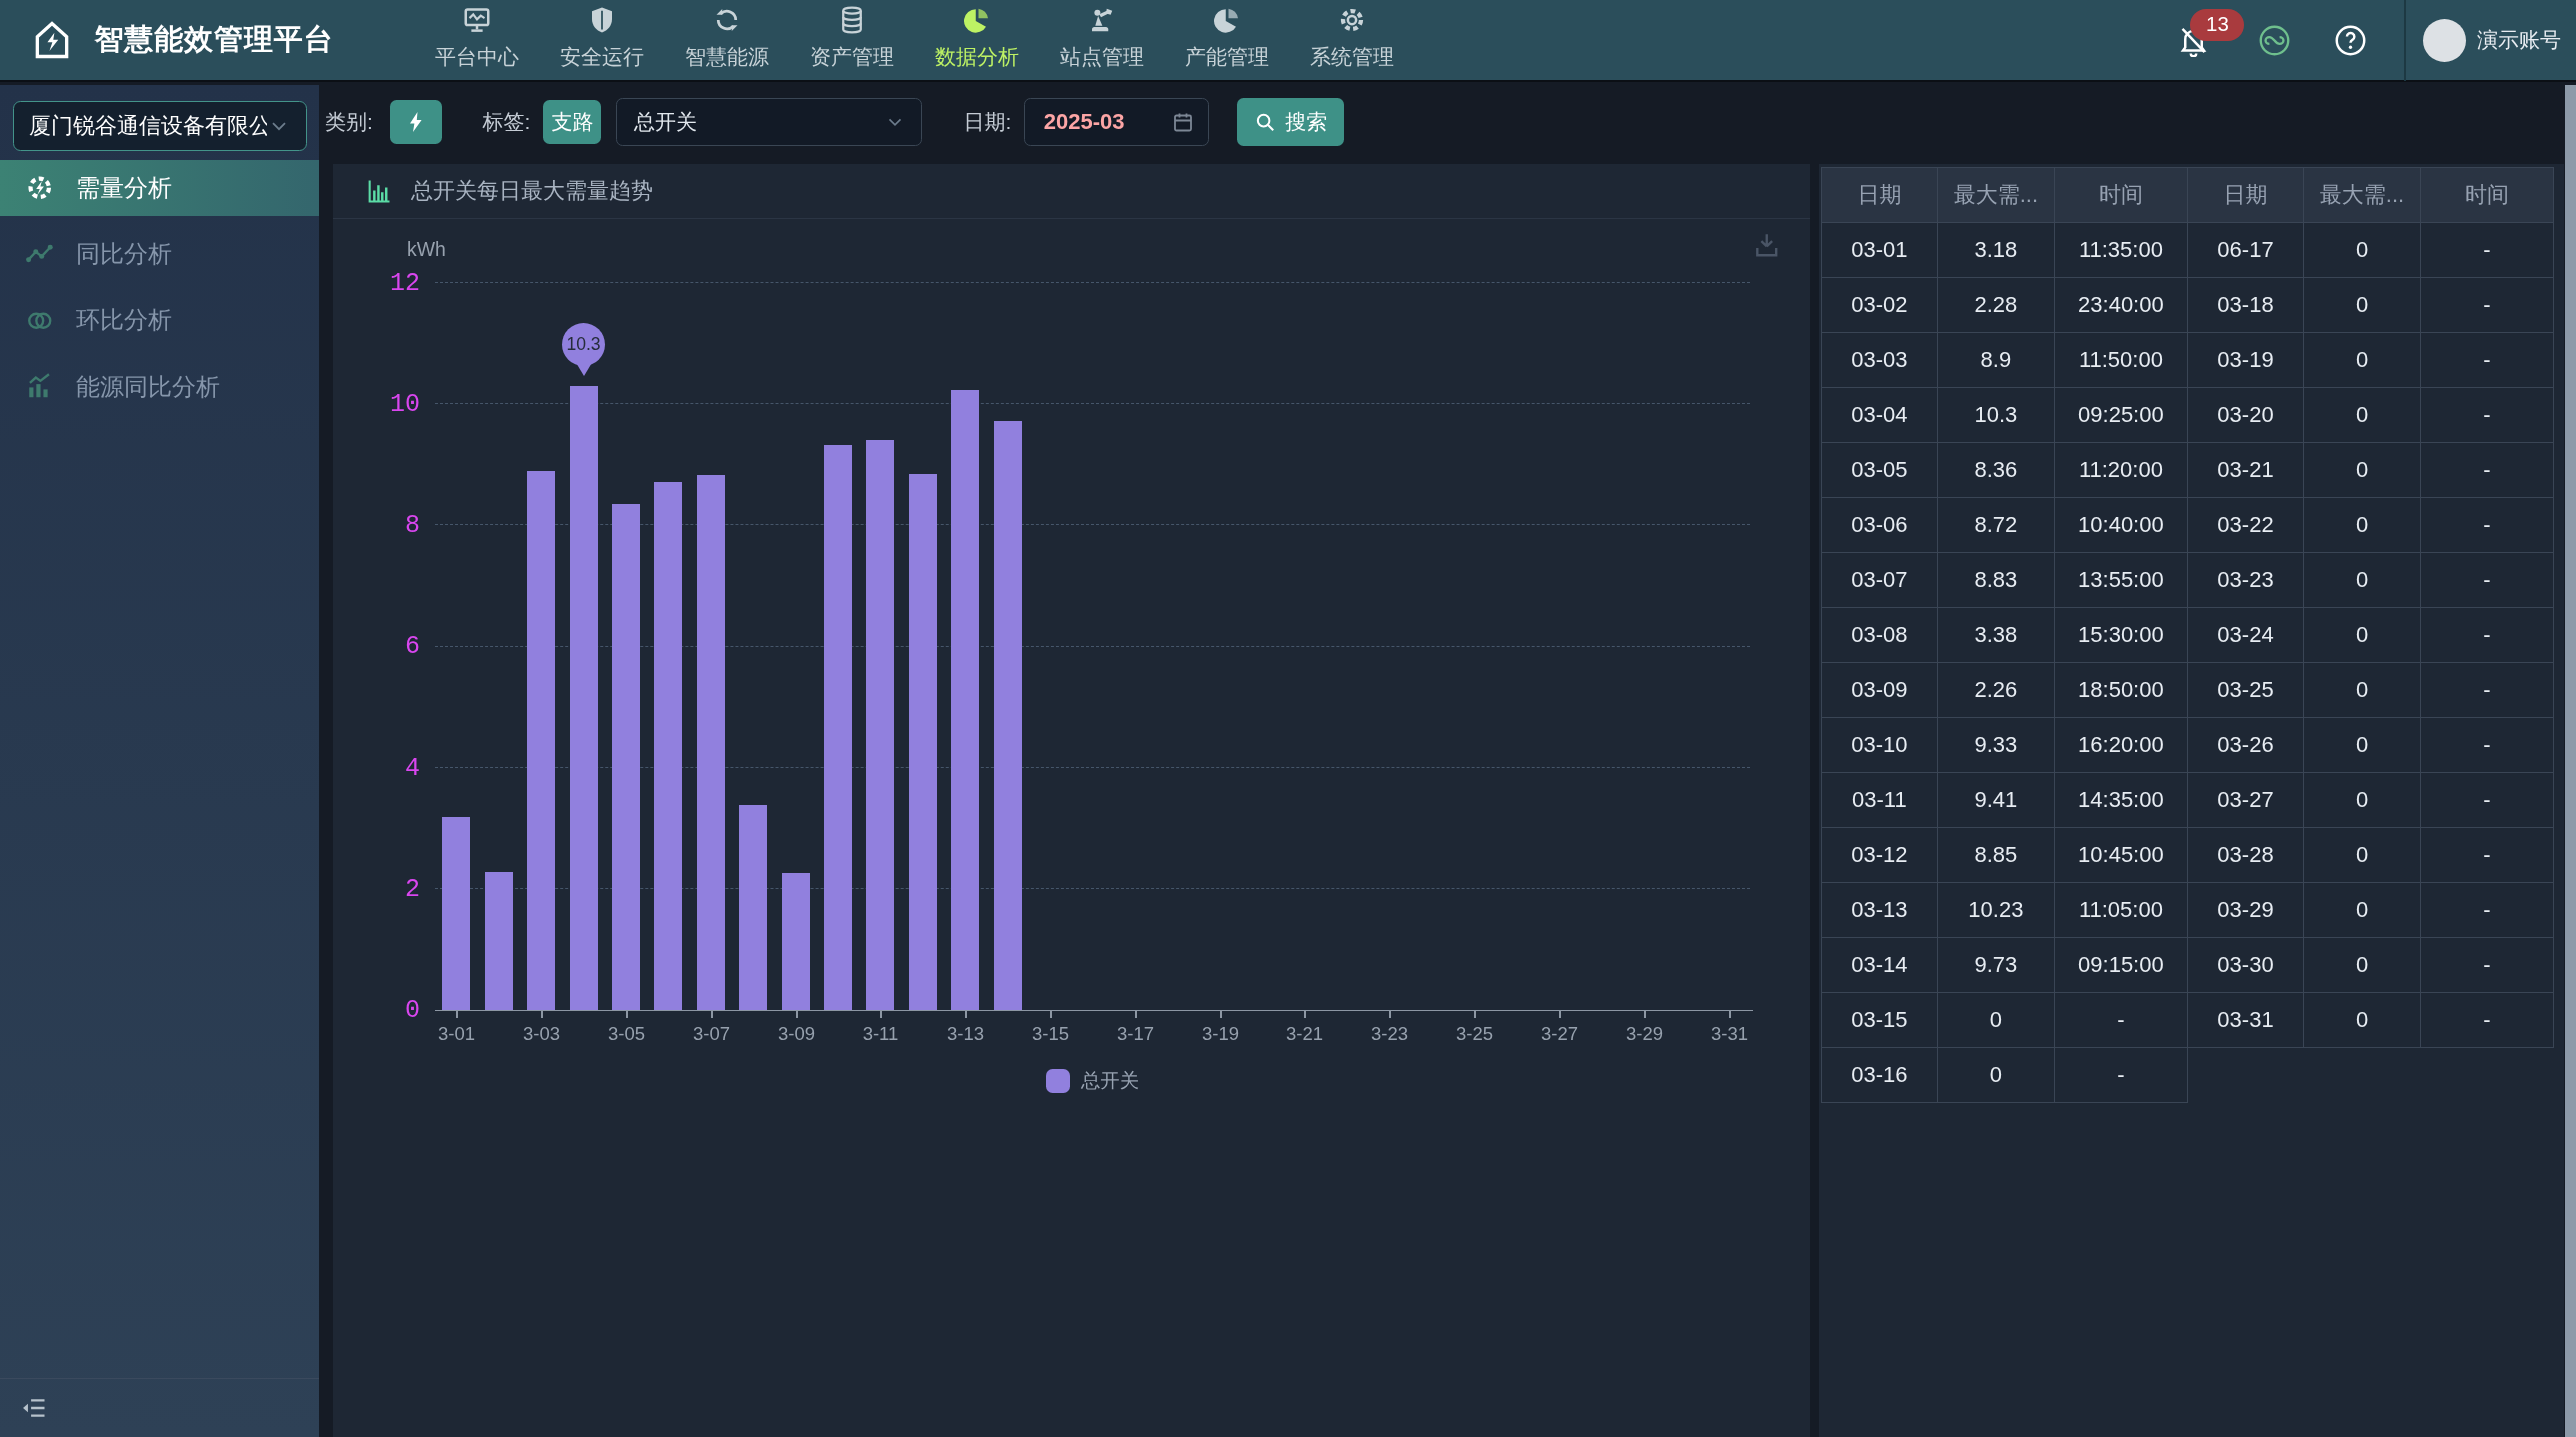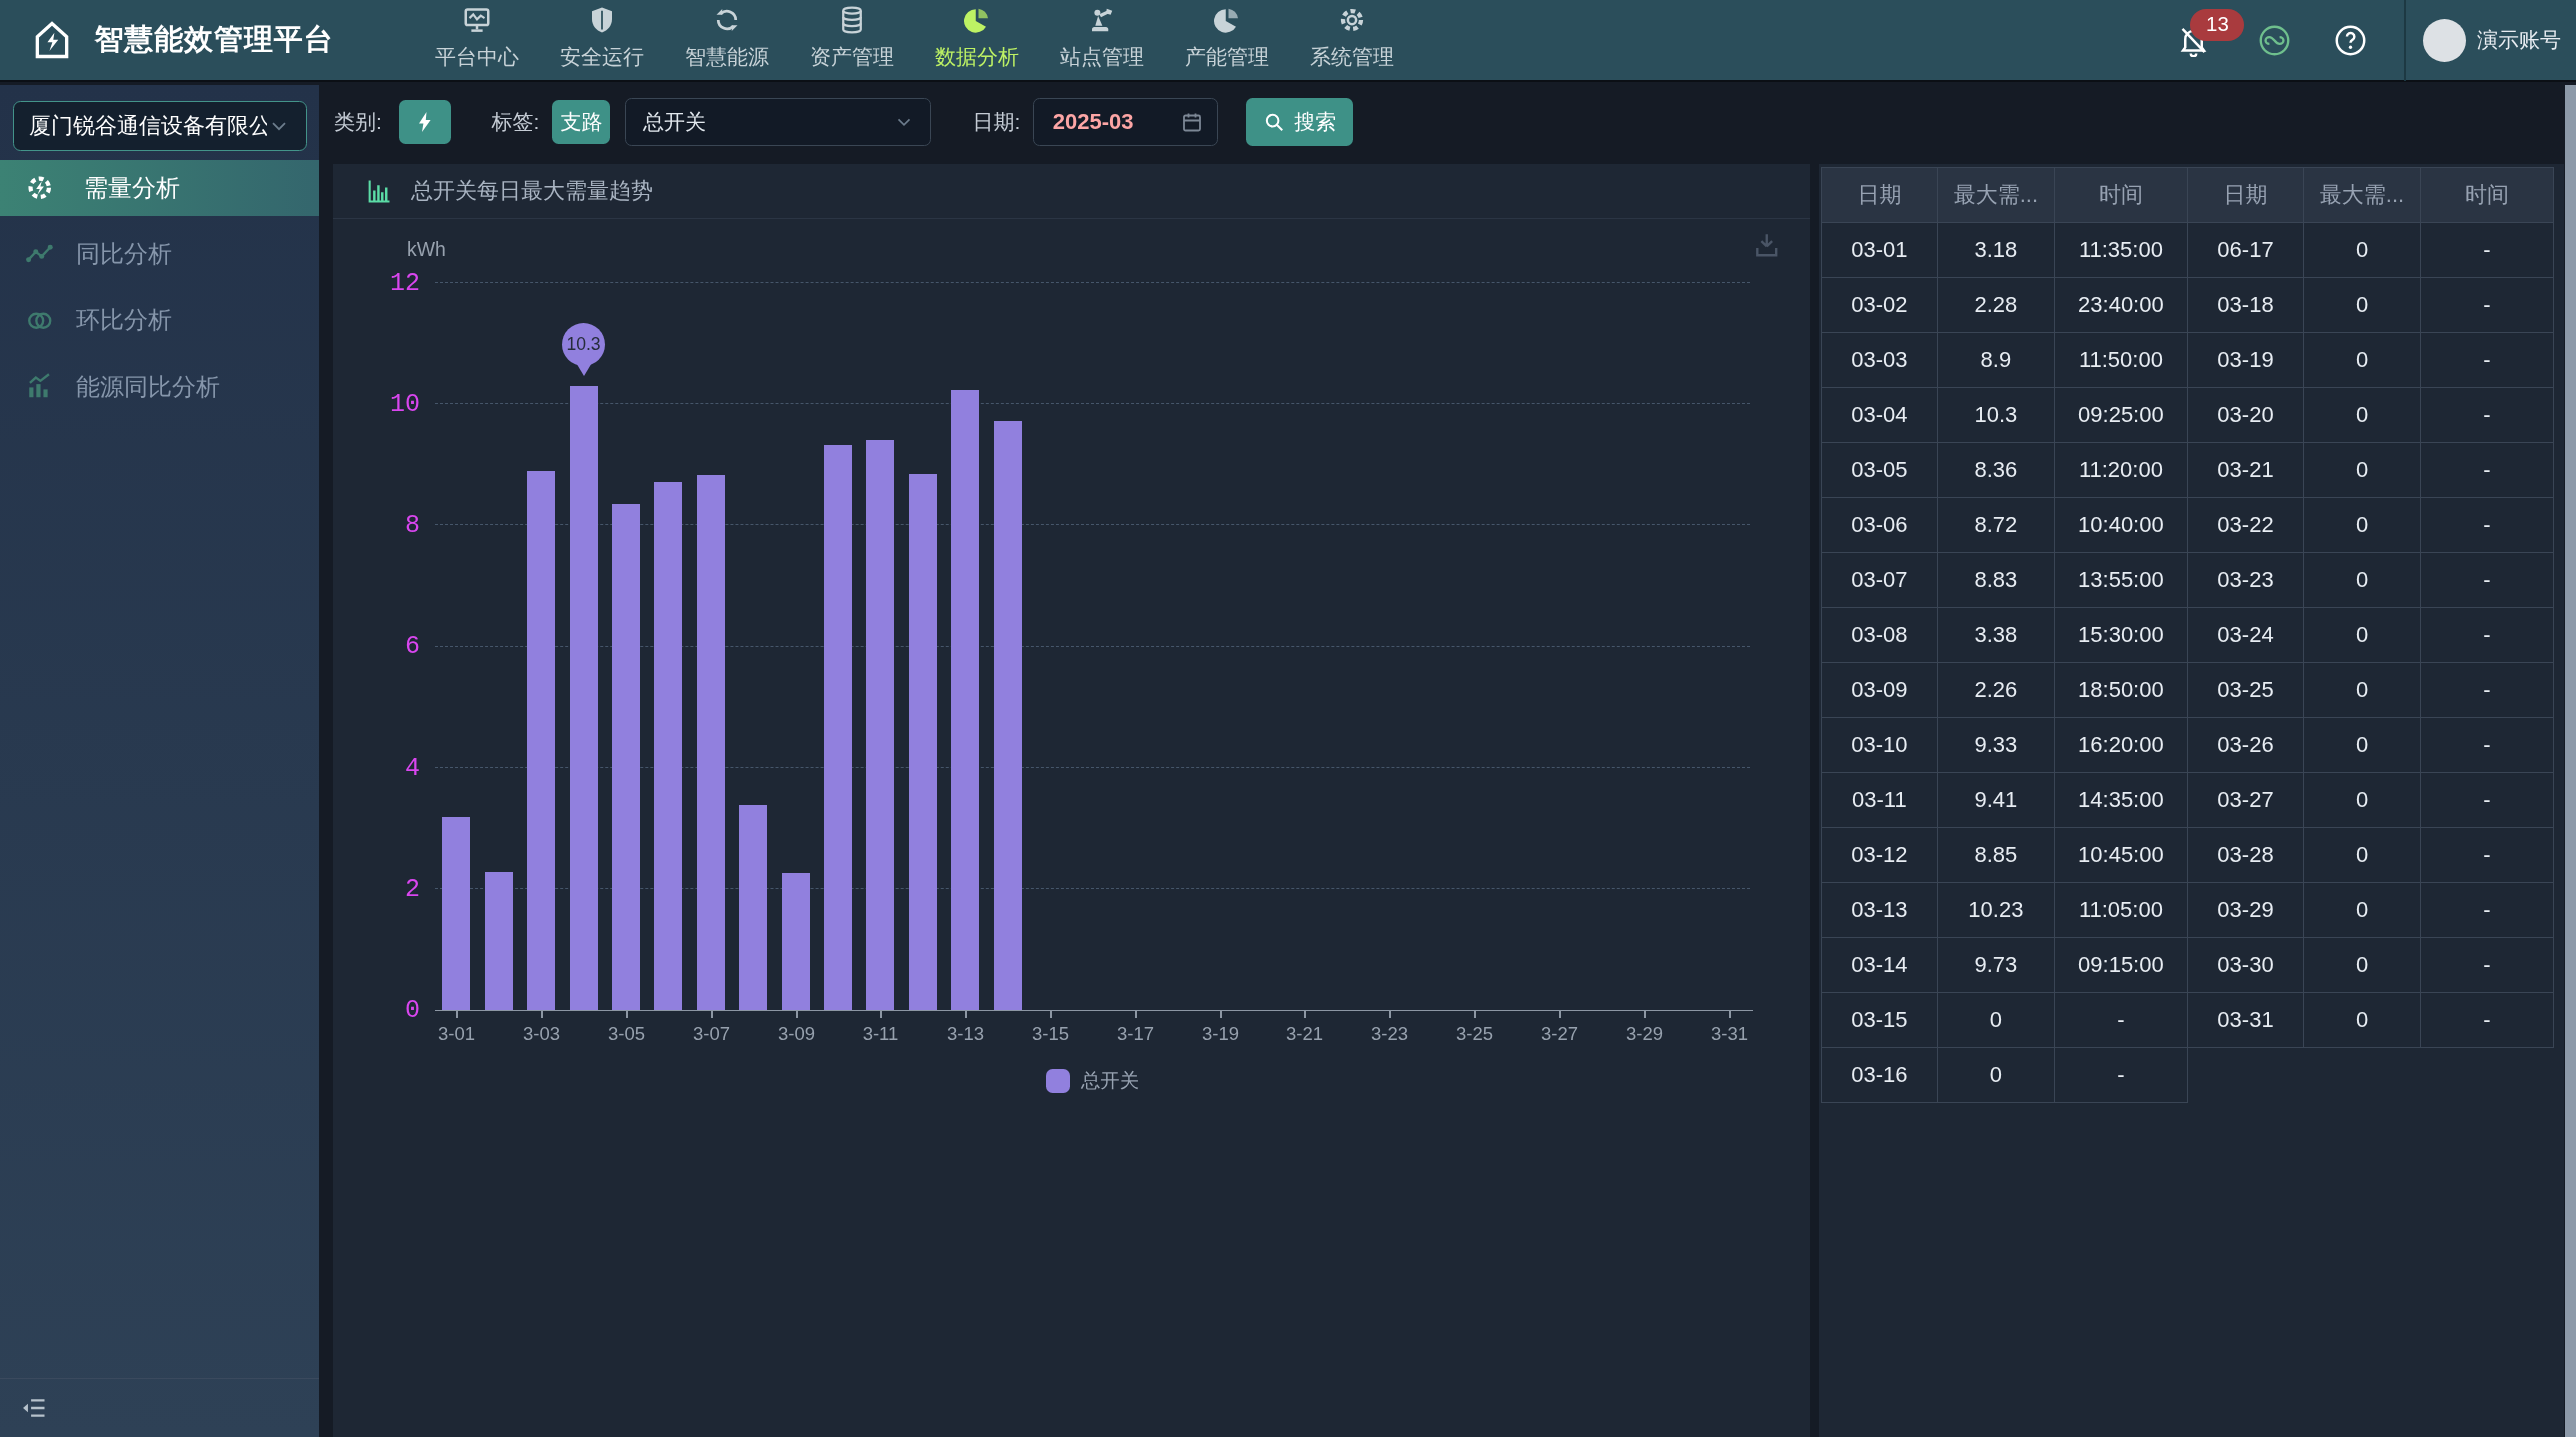--- a/index.html
+++ b/index.html
@@ -35,29 +35,29 @@
     background:linear-gradient(180deg,#233249 0%,#2e4156 100%); }
   .company-box { position:absolute; left:13px; top:15.7px; width:294px; height:50px;
     border:1.9px solid #43948a; border-radius:7.4px; background:#14202e;
     display:flex; align-items:center; justify-content:space-between; padding:0 15px; cursor:pointer; }
   .company-name { color:#fff; font-size:22px; white-space:nowrap; overflow:hidden; }
   .company-box .icon { width:24px; height:24px; color:#6c7c8c; flex:none; }
   .side-menu { position:absolute; left:0; top:75px; width:319px; }
   .side-item { height:56px; margin-bottom:10.2px; display:flex; align-items:center; cursor:pointer; color:#8696ab; }
   .side-item .icon { width:31.5px; height:31.5px; margin-left:24px; color:#3e7a6d; flex:none; }
   .side-item .side-label { font-size:24px; margin-left:20.4px; white-space:nowrap; }
-  .side-item.active { background:linear-gradient(90deg,#3c8274 0%,#34666d 100%); color:#ffffff;gap:8px; }
+  .side-item.active { background:linear-gradient(90deg,#3c8274 0%,#34666d 100%); color:#ffffff; }
   .side-item.active .icon { color:#ffffff; }
   .side-footer { position:absolute; left:0; bottom:0; width:319px; height:59px;
     border-top:1.9px solid #3b4a5e; display:flex; align-items:center; }
   .side-footer .icon { width:28px; height:28px; margin-left:20.4px; color:#b7c2cc; cursor:pointer; }
 
   
   .filterbar { position:absolute; left:319px; top:85px; width:2257px; height:74px;
-    display:flex; align-items:center; padding-left:15px; }
+    display:flex; align-items:center; padding-left:6px; }
   .flabel { color:#c5ccd5; font-size:21px; white-space:nowrap; }
   .tealbtn { background:#3e9187; border-radius:6.5px; color:#fff; display:flex; align-items:center;
     justify-content:center; cursor:pointer; }
   .bolt-btn { width:52px; height:44px; margin-left:16.7px; }
   .bolt-btn .icon { width:24px; height:24px; }
   .tag-btn { width:58px; height:44px; font-size:21px; margin-left:13px; }
   .mll { margin-left:41px; }
   .select-box { width:306px; height:48px; margin-left:15px; background:#121a26; border:1.9px solid #3a4654;
     border-radius:6.5px; display:flex; align-items:center; justify-content:space-between;
     padding:0 15px 0 16.7px; cursor:pointer; }

